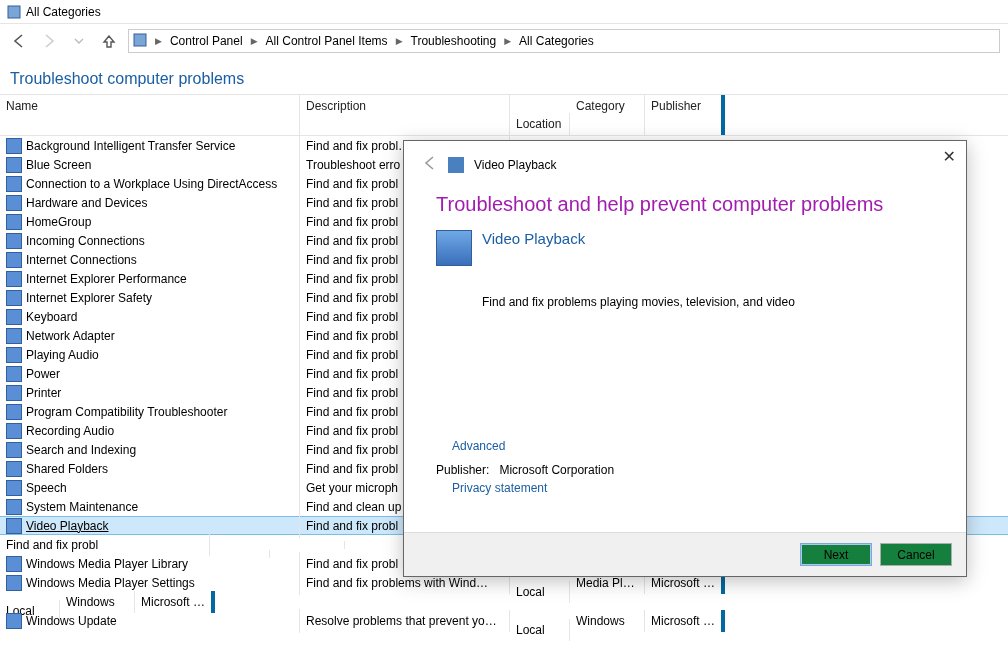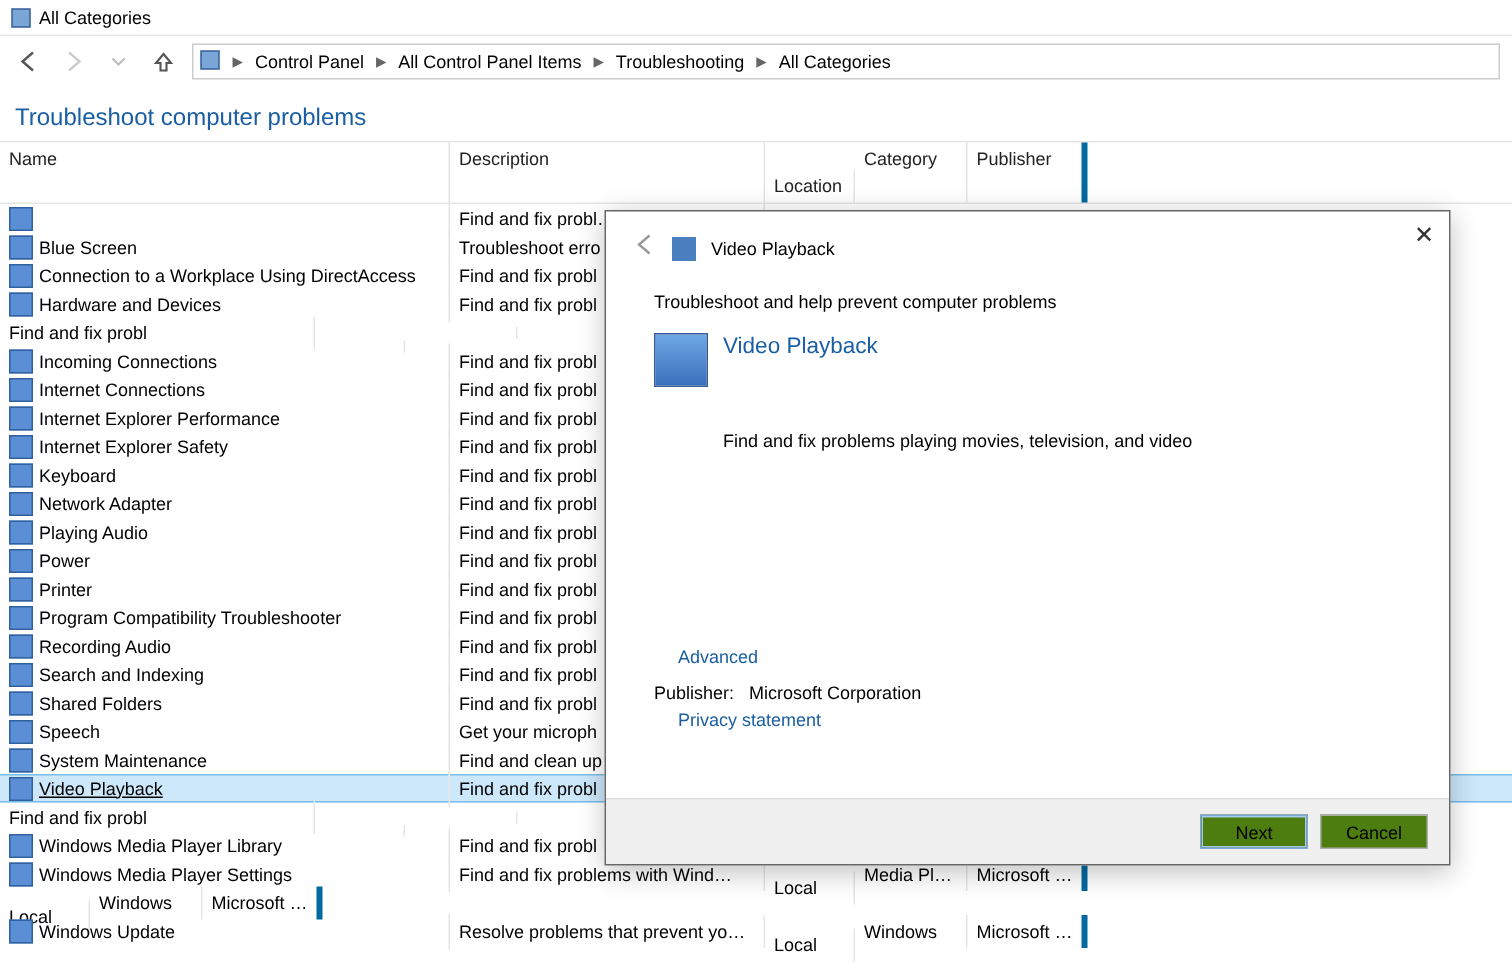--- a/index.html
+++ b/index.html
@@ -118,21 +118,21 @@
   .dialog-head {
     display:flex; align-items:center;
     padding:14px 18px 6px 18px;
     gap:10px;
   }
   .dialog-head .back { color:#777; font-size:16px; }
   .dialog-head .mini-ico { width:16px;height:16px;background:#4a80c0; }
   .dialog-head .dtitle { font-size:12px; color:#000; }
   .dialog-body { padding: 4px 32px 10px 32px; flex:1; }
   .dialog-body .sub {
-    color:#000000; font-size:12px; margin:8px 0 14px 0;
+    color:#a21caf; font-size:20px; margin:8px 0 14px 0;
   }
   .item-block { display:flex; gap:10px; }
   .item-block .big-ico {
     width:36px;height:36px;
     background:linear-gradient(#6fa8e6,#3a6fba);
     border:1px solid #345d99;
   }
   .item-block .item-title { color:#1a5ea3; font-size:15px; }
   .item-block .item-desc { font-size:12px; color:#000;margin-top:48px; }
   .link { color:#1a5ea3; font-size:12px; cursor:pointer;margin-left:16px; }
@@ -140,21 +140,21 @@
   .dialog-footer {
     background:#f0f0f0;
     border-top:1px solid #ddd;
     padding:10px 14px;
     display:flex;
     justify-content:flex-end;
     gap:8px;
   }
   .dialog-footer button {
     width:72px; height:23px;
-    background:#4d7c0f;
+    background:#15803d;
     border:1px solid #adadad;
     font-size:12px;
   }
   .dialog-footer button.primary {
     border:1px solid #7ca7d8;
     box-shadow:0 0 0 1px #a7cbec inset;
   }
 </style>
 </head>
 <body>
@@ -213,20 +213,21 @@
     <div class="col col-name">Name</div>
     <div class="col col-desc">Description</div>
     <div class="col col-loc">Location</div>
     <div class="col col-cat">Category</div>
     <div class="col col-pub">Publisher</div>
   </div>
   <div class="rows" id="rows-container">
       <div class="row">
         <div class="col col-name">
           <span class="icon"></span>
+          <span>Background Intelligent Transfer Service</span>
         </div>
         <div class="col col-desc">Find and fix probl…</div>
         <div class="col col-loc"></div>
         <div class="col col-cat"></div>
         <div class="col col-pub"></div>
       </div>
       <div class="row">
         <div class="col col-name">
           <span class="icon"></span>
           <span>Blue Screen</span>
@@ -250,20 +251,24 @@
         <div class="col col-name">
           <span class="icon"></span>
           <span>Hardware and Devices</span>
         </div>
         <div class="col col-desc">Find and fix probl</div>
         <div class="col col-loc"></div>
         <div class="col col-cat"></div>
         <div class="col col-pub"></div>
       </div>
       <div class="row">
+        <div class="col col-name">
+          <span class="icon"></span>
+          <span>HomeGroup</span>
+        </div>
         <div class="col col-desc">Find and fix probl</div>
         <div class="col col-loc"></div>
         <div class="col col-cat"></div>
         <div class="col col-pub"></div>
       </div>
       <div class="row">
         <div class="col col-name">
           <span class="icon"></span>
           <span>Incoming Connections</span>
         </div>

